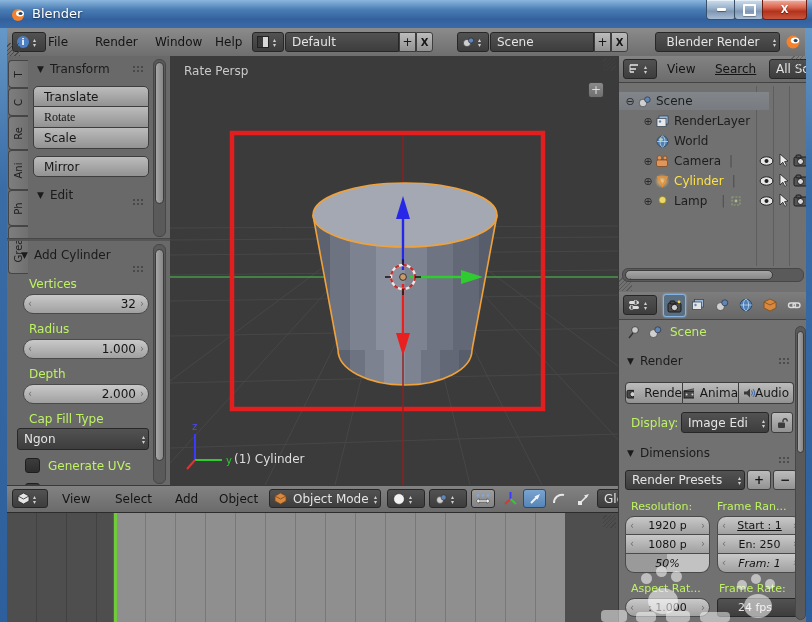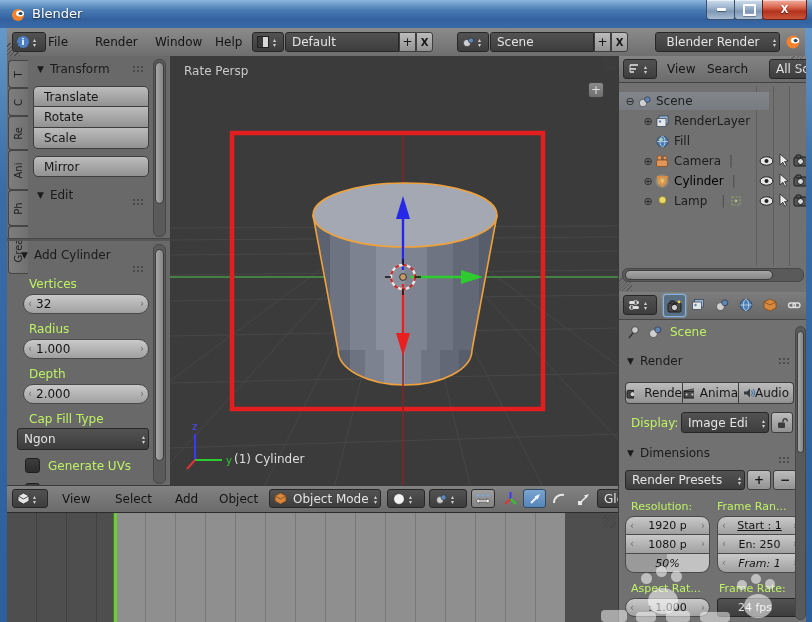--- a/index.html
+++ b/index.html
@@ -35,21 +35,21 @@
   .vtab span{transform:rotate(-90deg);white-space:nowrap;display:block;}
   .panel-hdr{color:#1b1b1b;font-size:12px;display:flex;align-items:center;gap:6px;}
   .tri{font-size:9px;color:#1b1b1b;}
   .grip{position:relative;width:11px;height:7px;opacity:.5;}
   .grip::before{content:"";position:absolute;width:2px;height:2px;background:#2b2b2b;
     box-shadow:0 4px 0 #2b2b2b,4px 0 0 #2b2b2b,4px 4px 0 #2b2b2b,8px 0 0 #2b2b2b,8px 4px 0 #2b2b2b;}
   .lbl{color:#bef264;font-size:12px;}
   .numfield{background:linear-gradient(180deg,#c9c9c9,#a0a0a0);border:1px solid #4a4a4a;border-radius:10px;
     color:#141414;font-size:12px;display:flex;align-items:center;box-sizing:border-box;padding:0 4px;}
   .numfield .arrow{color:#6f6f6f;font-size:10px;line-height:1;}
-  .numfield .val{flex:1;text-align:left;padding:0 4px;}
+  .numfield .val{flex:1;text-align:right;padding:0 4px;}
   .stackfield{border-radius:0;border-top:none;}
   .stack-top{border-radius:9px 9px 0 0;border-top:1px solid #4a4a4a;}
   .stack-bot{border-radius:0 0 9px 9px;font-style:italic;}
   .chk{width:13px;height:13px;background:linear-gradient(180deg,#3c3c3c,#2d2d2d);border:1px solid #1e1e1e;border-radius:3px;}
   .sb-track{background:#5a5a5a;border:1px solid #474747;border-radius:6px;}
   .sb-thumb{position:absolute;background:linear-gradient(90deg,#a6a6a6,#878787);border:1px solid #3c3c3c;border-radius:6px;}
   .sb-thumb-h{background:linear-gradient(180deg,#a6a6a6,#878787);}
   .cgrip{width:13px;height:13px;background:repeating-linear-gradient(135deg,transparent 0 2px,#414141 2px 3px);opacity:.8;}
   
   #viewport{left:163px;top:28px;width:448px;height:429px;background:#3b3b3b;overflow:hidden;}
@@ -209,21 +209,21 @@
 
       <div class="abs panel-hdr" style="left:30px;top:6px;">
         <span class="tri">▼</span>
         <span>Transform</span>
       </div>
       <div class="abs grip" style="left:126px;top:10px;"></div>
       <div class="abs btn-light" style="left:26px;top:30px;width:116px;height:21px;border-radius:5px 5px 0 0;">
           <span style="width:100%;padding-left:10px;">Translate</span>
         </div>
       <div class="abs btn-light" style="left:26px;top:51px;width:116px;height:21px;border-radius:0;border-top:none;">
-          <span style="width:100%;padding-left:10px;">Rotate</span>
+          <span style="width:100%;padding-left:10px;font-family:Liberation Serif, serif;">Rotate</span>
         </div>
       <div class="abs btn-light" style="left:26px;top:72px;width:116px;height:21px;border-radius:0 0 5px 5px;border-top:none;">
           <span style="width:100%;padding-left:10px;">Scale</span>
         </div>
       <div class="abs btn-light" style="left:26px;top:100px;width:116px;height:21px;border-radius:5px;">
           <span style="width:100%;padding-left:10px;">Mirror</span>
         </div>
 
       <div class="abs panel-hdr" style="left:30px;top:132px;">
         <span class="tri">▼</span>
@@ -499,21 +499,21 @@
                   <line x1="2" y1="6" x2="8" y2="6" stroke="#ddd" stroke-width="1.6"></line>
                   <line x1="2" y1="9" x2="6" y2="9" stroke="#ddd" stroke-width="1.6"></line>
                 </svg>
             </span>
             <span class="ud">
                 <i>▴</i>
                 <i>▾</i>
               </span>
           </div>
           <span class="abs menu-item" style="left:48px;line-height:26px;">View</span>
-          <span class="abs menu-item" style="left:88px;line-height:26px;">Search</span>
+          <span class="abs menu-item" style="left:96px;line-height:26px;text-decoration:underline;">Search</span>
           <div class="abs pill-dark" style="left:150px;top:3px;width:50px;height:20px;">
             <span class="txt">All Sce</span>
           </div>
           <div class="abs cgrip" style="left:172px;top:0px;opacity:.5;"></div>
         </div>
 
         <div class="osep" style="left:137px;"></div>
         <div class="osep" style="left:154px;"></div>
         <div class="osep" style="left:170px;"></div>
 
@@ -543,21 +543,21 @@
         <div class="abs otree-row" style="top:76px;">
           <span class="expander" style="margin-left:22px;"></span>
           <span class="mini-ic">
             <svg width="13" height="13">
                 <circle cx="6.5" cy="6.5" r="5.5" fill="#4f7fb5" stroke="#20364c" stroke-width=".7"></circle>
                 <ellipse cx="6.5" cy="6.5" rx="2.4" ry="5.5" fill="none" stroke="#cfe2f2" stroke-width=".7"></ellipse>
                 <line x1="1" y1="6.5" x2="12" y2="6.5" stroke="#cfe2f2" stroke-width=".7"></line>
                 <ellipse cx="5" cy="4.5" rx="2" ry="1.2" fill="#bcd8a8"></ellipse>
               </svg>
           </span>
-          <span style="margin-left:5px;">Fill</span>
+          <span style="margin-left:5px;">World</span>
         </div>
 
         <div class="abs otree-row" style="top:96px;">
           <span class="expander" style="margin-left:22px;">⊕</span>
           <span class="mini-ic">
             <svg width="14" height="13">
                 <circle cx="4.5" cy="3" r="2.4" fill="#e0955a" stroke="#7a4518" stroke-width=".7"></circle>
                 <circle cx="10" cy="3" r="2" fill="#e0955a" stroke="#7a4518" stroke-width=".7"></circle>
                 <rect x="1.5" y="5" width="11" height="6.5" rx="1.5" fill="#e0955a" stroke="#7a4518" stroke-width=".7"></rect>
               </svg>
@@ -580,21 +580,21 @@
             </svg>
         </div>
 
         <div class="abs otree-row" style="top:116px;">
           <span class="expander" style="margin-left:22px;">⊕</span>
           <span class="mini-ic" style="background:radial-gradient(circle,#f0c070 10%,transparent 75%);">
             <svg width="13" height="13">
                 <polygon points="2,2 11,2 6.5,11" fill="none" stroke="#e8903a" stroke-width="1.6"></polygon>
               </svg>
           </span>
-          <span style="margin-left:5px;color:#000000;">Cylinder</span>
+          <span style="margin-left:5px;color:#fde047;">Cylinder</span>
           <span style="margin-left:8px;color:#4c4c4c;">|</span>
         </div>
         <div class="abs" style="left:140px;top:117px;display:flex;gap:4px;">
           <svg width="15" height="15">
               <ellipse cx="7.5" cy="8" rx="6.4" ry="4.2" fill="#e6e6e6" stroke="#222" stroke-width="1"></ellipse>
               <circle cx="7.5" cy="8" r="2" fill="#222"></circle>
             </svg>
           <svg width="11" height="15">
               <path d="M2,1 L2,12 L4.8,9.2 L6.8,13.4 L8.6,12.4 L6.6,8.6 L10,8 Z" fill="#ececec" stroke="#222" stroke-width=".8"></path>
             </svg>

